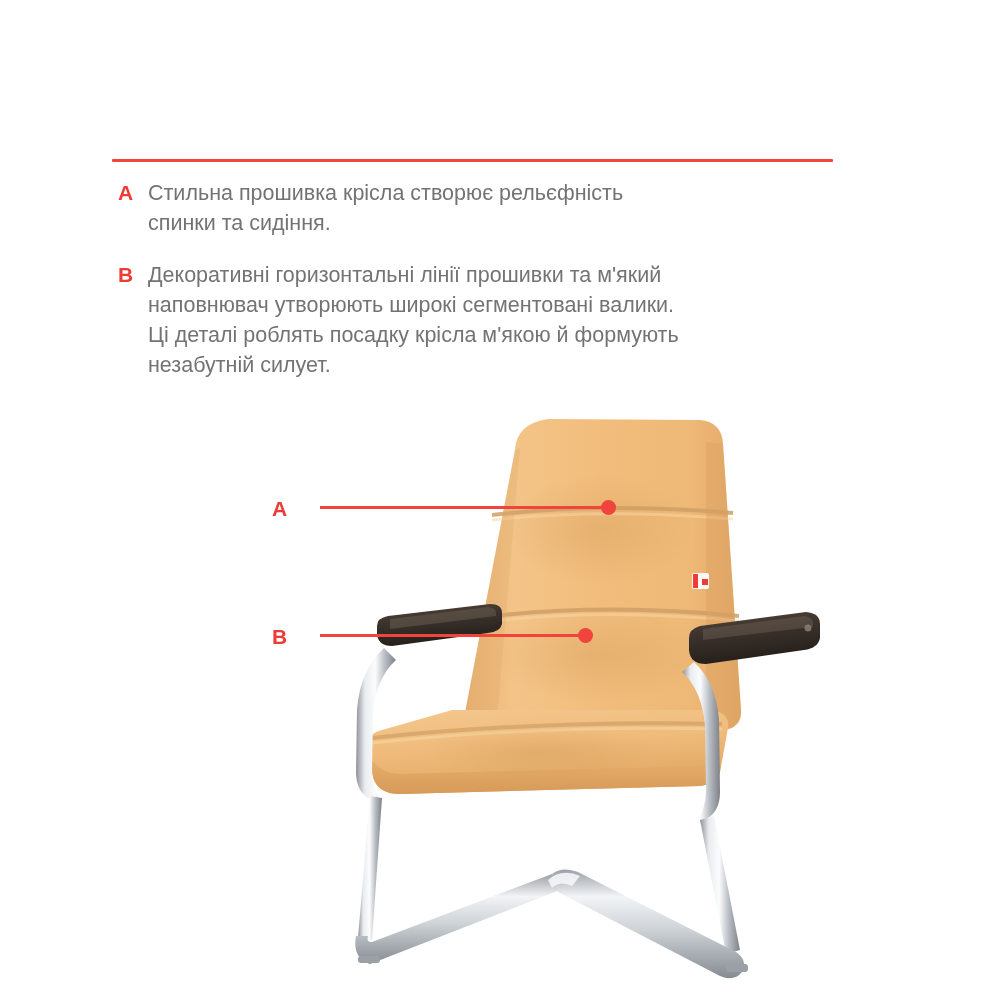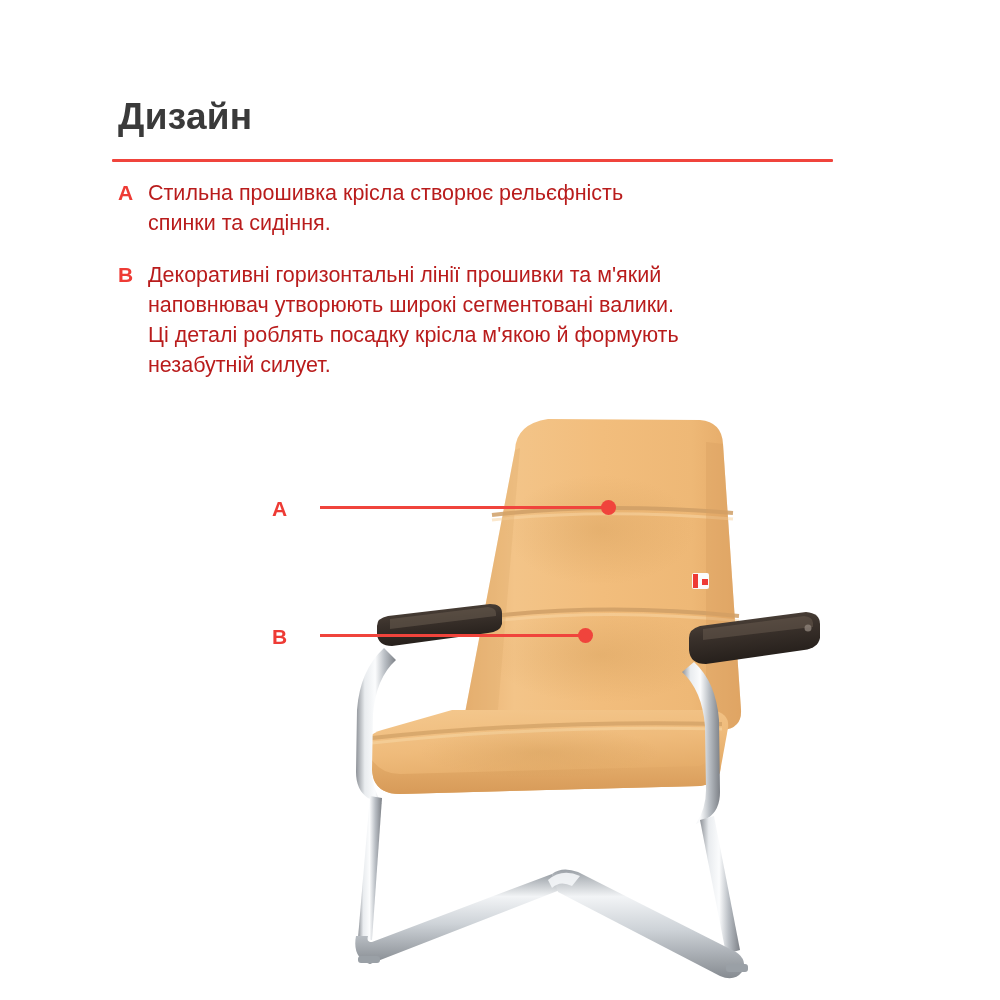--- a/index.html
+++ b/index.html
@@ -26,21 +26,21 @@
   
   .features{position:absolute;left:118px;top:178px;width:800px;}
   .feature{position:relative;display:flex;align-items:flex-start;margin-bottom:22px;}
   .feature-key{
     flex:0 0 auto;width:30px;
     font-size:21px;font-weight:bold;color:#ee3b35;
     line-height:30px;text-align:left;
   }
   .feature-text{
     flex:1 1 auto;
-    font-size:21.5px;color:#b91c1c;
+    font-size:21.5px;color:#737373;
     line-height:30px;font-weight:400;
     white-space:pre-line;
   }
 
   
   .callout{position:absolute;}
   .callout-letter{
     position:absolute;font-size:21px;font-weight:bold;color:#ee3b35;
     line-height:1;
   }
@@ -52,21 +52,20 @@
 
   
   .chair{position:absolute;left:0;top:380px;width:1000px;height:610px;}
   .chair svg{display:block;width:1000px;height:610px;}
 </style>
 </head>
 <body>
 
 <div class="page">
 
-  <div class="page-title">Дизайн</div>
   <div class="title-rule"></div>
 
   <div class="features">
 
     <div class="feature">
       <div class="feature-key">A</div>
       <div class="feature-text">Стильна прошивка крісла створює рельєфність
 спинки та сидіння.</div>
     </div>
 

